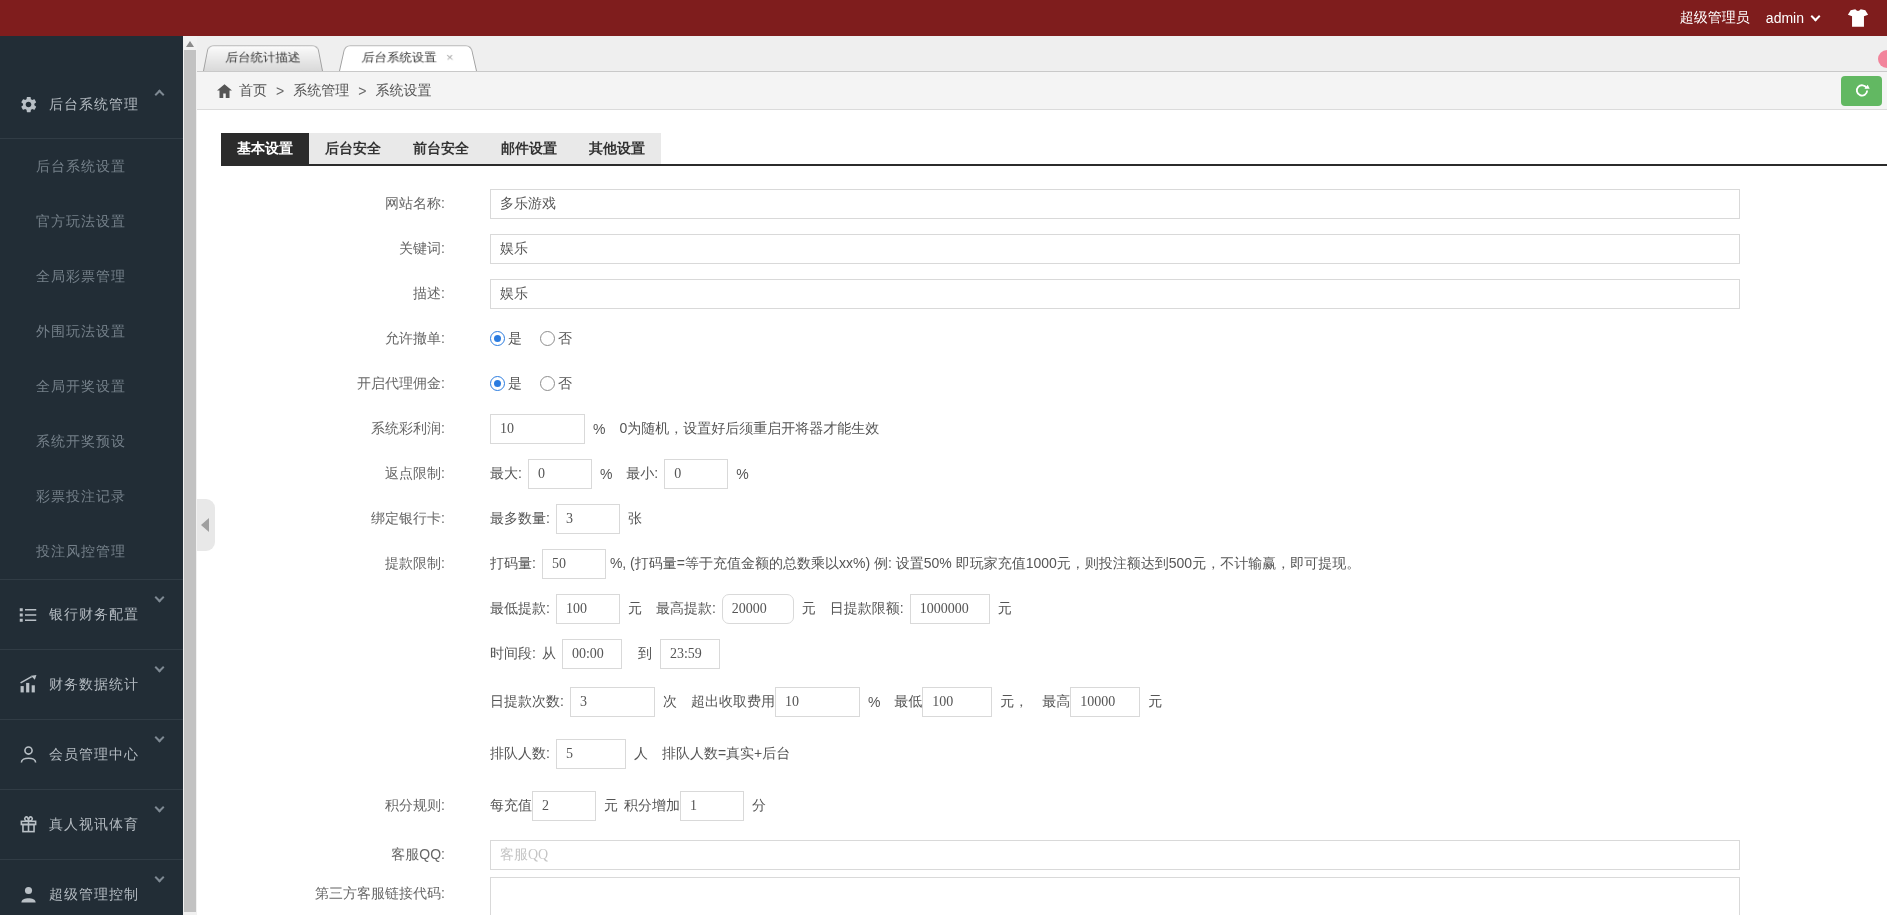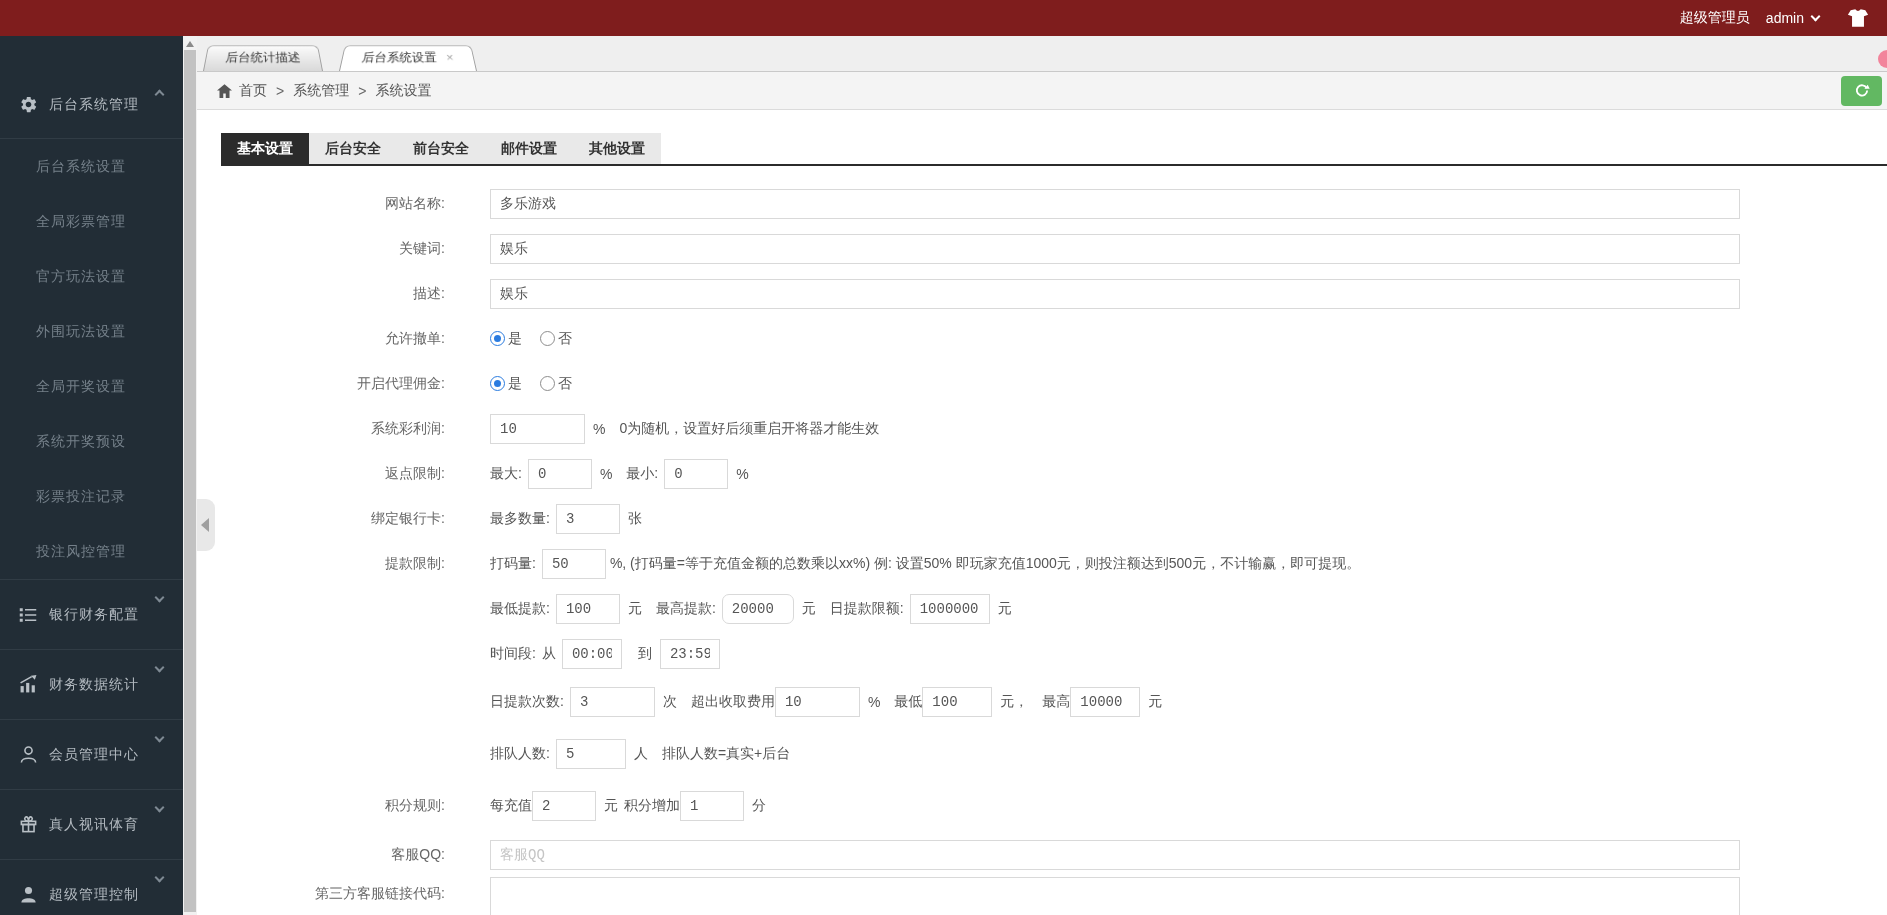--- a/index.html
+++ b/index.html
@@ -68,21 +68,21 @@
 
   
   .form { position:absolute; top:71px; left:0; right:0; font-size:14px; color:#555; }
   .frow { display:flex; align-items:center; min-height:45px; }
   .frow.tall { min-height:52px; }
   .frow.top { align-items:flex-start; }
   .frow.top .flabel { margin-top:8px; }
   .flabel { width:270px; padding-right:22px; text-align:right; color:#666; flex-shrink:0; }
   .fbody { display:flex; align-items:center; margin-left:23px; flex-wrap:nowrap; white-space:nowrap; }
   .in { height:30px; border:1px solid #d9d9d9; color:#555; font-size:14px; padding:0 9px;
-        font-family:Liberation Mono, monospace; outline:none; background:#fff; }
+        font-family:Liberation Serif, serif; outline:none; background:#fff; }
   .in::placeholder { color:#c5c5c5; }
   .in-wide { width:1250px; }
   .in-sm { width:64px; }
   .in-md { width:95px; }
   .in-time { width:60px; }
   .ta { height:80px; resize:none; padding-top:6px; }
   .seg { margin-right:6px; }
   .u { margin:0 14px 0 8px; }
   .u.last { margin-right:0; }
   .note { color:#555; }
@@ -115,22 +115,22 @@
       <span class="sicon">
         <svg width="19" height="19" viewBox="0 0 24 24">
             <path fill="#b9c0c6" d="M19.4 13c.04-.32.06-.66.06-1s-.02-.68-.07-1l2.03-1.58c.18-.14.23-.41.11-.61l-1.92-3.32c-.12-.21-.37-.29-.59-.21l-2.39.96c-.5-.38-1.03-.7-1.62-.94L14.7 2.81c-.04-.24-.24-.41-.48-.41h-3.84c-.24 0-.43.17-.47.41l-.36 2.54c-.59.24-1.13.57-1.62.94l-2.39-.96c-.22-.08-.47 0-.59.21L3.03 8.86c-.12.21-.08.47.11.61L5.17 11c-.05.32-.08.67-.08 1s.03.68.07 1l-2.03 1.58c-.18.14-.23.41-.11.61l1.92 3.32c.12.21.37.29.59.21l2.39-.96c.5.38 1.03.7 1.62.94l.36 2.54c.05.24.24.41.48.41h3.84c.24 0 .44-.17.47-.41l.36-2.54c.59-.24 1.13-.56 1.62-.94l2.39.96c.22.08.47 0 .59-.21l1.92-3.32c.12-.21.07-.47-.11-.61L19.4 13zM12 15.6c-1.98 0-3.6-1.62-3.6-3.6s1.62-3.6 3.6-3.6 3.6 1.62 3.6 3.6-1.62 3.6-3.6 3.6z"></path>
           </svg>
       </span>
       <span class="sglabel">后台系统管理</span>
       <span class="chev up"></span>
     </div>
     <div class="ssub">
       <div class="ssub-item">后台系统设置</div>
+      <div class="ssub-item">官方玩法设置</div>
       <div class="ssub-item">全局彩票管理</div>
-      <div class="ssub-item">官方玩法设置</div>
       <div class="ssub-item">外围玩法设置</div>
       <div class="ssub-item">全局开奖设置</div>
       <div class="ssub-item">系统开奖预设</div>
       <div class="ssub-item">彩票投注记录</div>
       <div class="ssub-item">投注风控管理</div>
     </div>
 
     <div class="sgroup col">
       <span class="sicon">
         <svg width="18" height="18" viewBox="0 0 24 24" fill="#b9c0c6">

